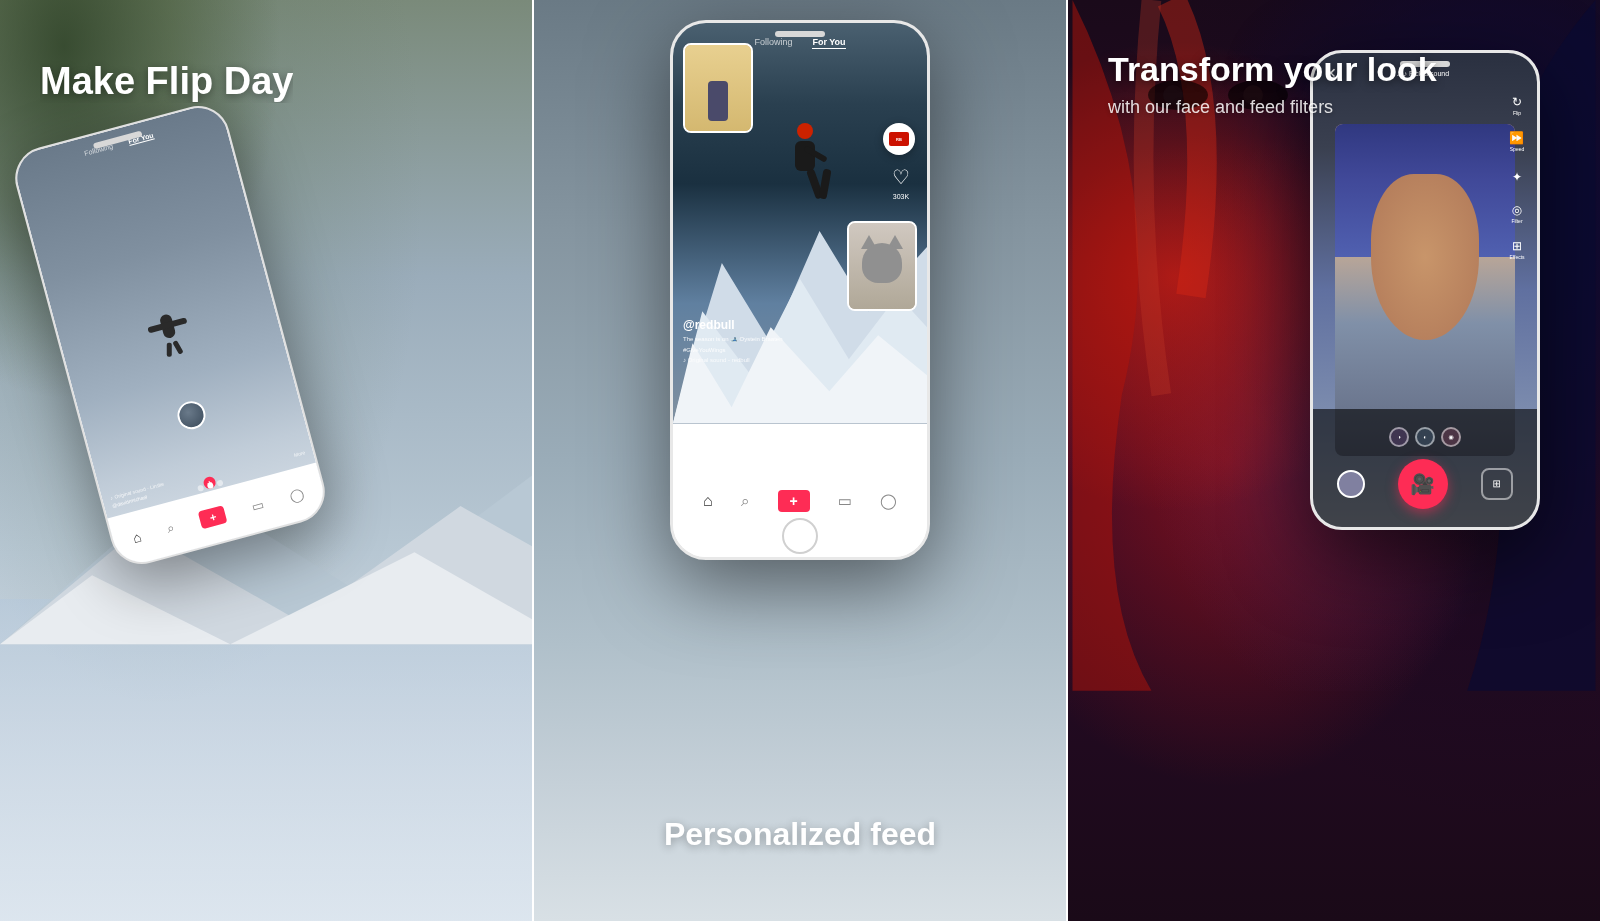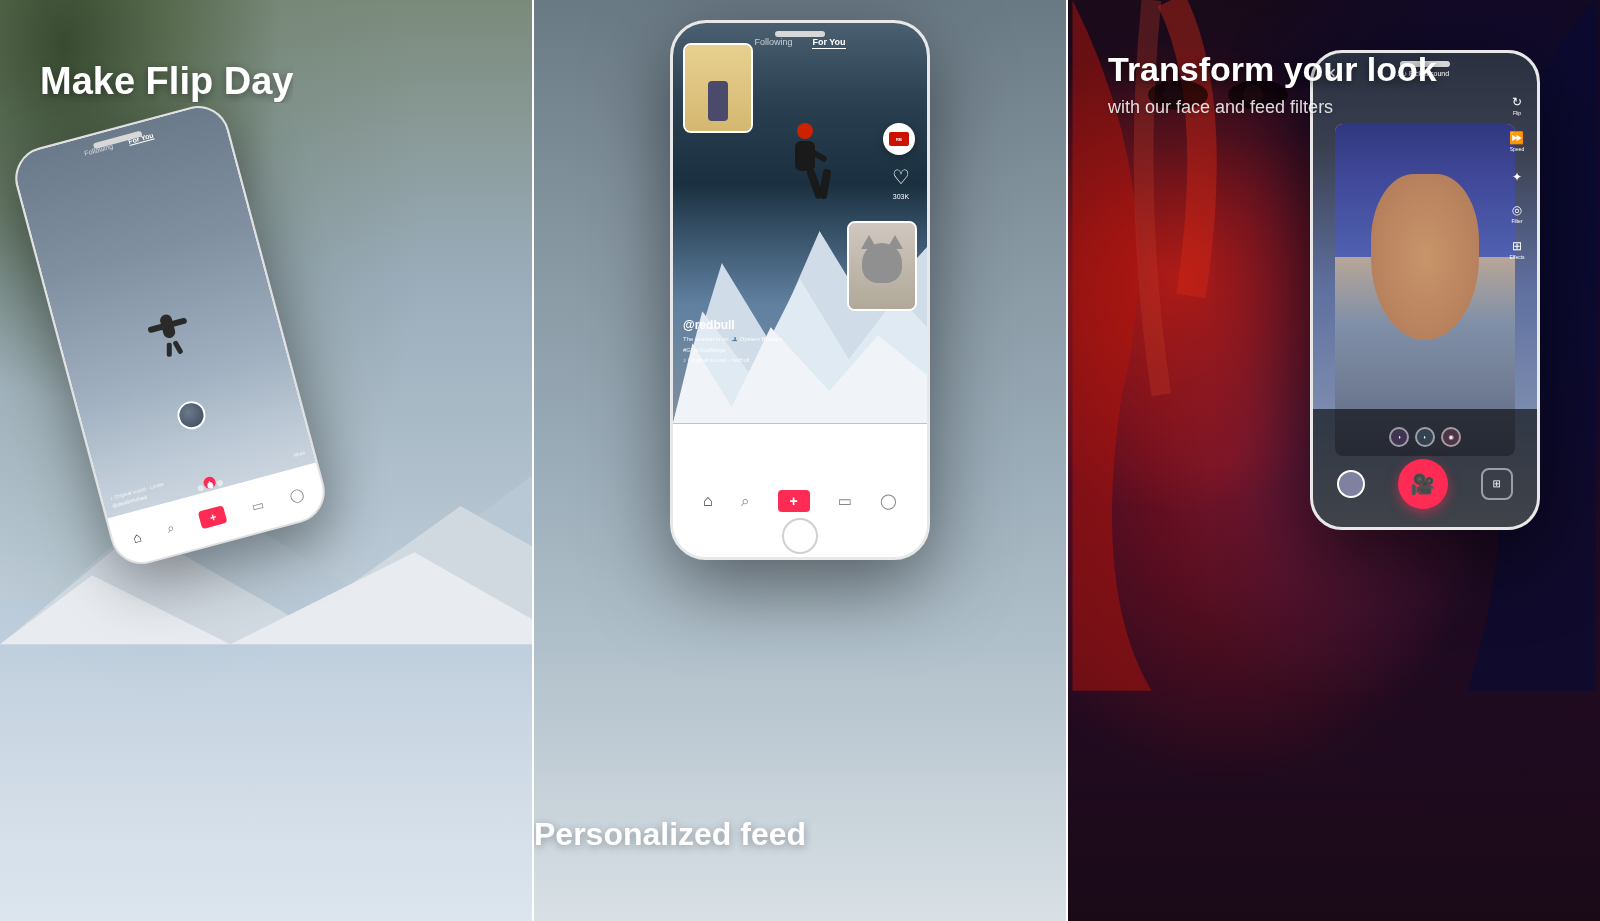--- a/index.html
+++ b/index.html
@@ -498,21 +498,21 @@
       font-weight: 700;
       border-bottom: 1.5px solid white;
       padding-bottom: 1px;
     }
 
     
     .panel2-bottom-text {
       position: absolute;
       bottom: 60px;
       left: 0; right: 0;
-      text-align: left;
+      text-align: center;
       z-index: 10;
     }
 
     .panel2-title {
       font-size: 32px;
       font-weight: 700;
       color: white;
       text-shadow: 0 2px 8px rgba(0,0,0,0.3);
       margin-bottom: 8px;
     }

